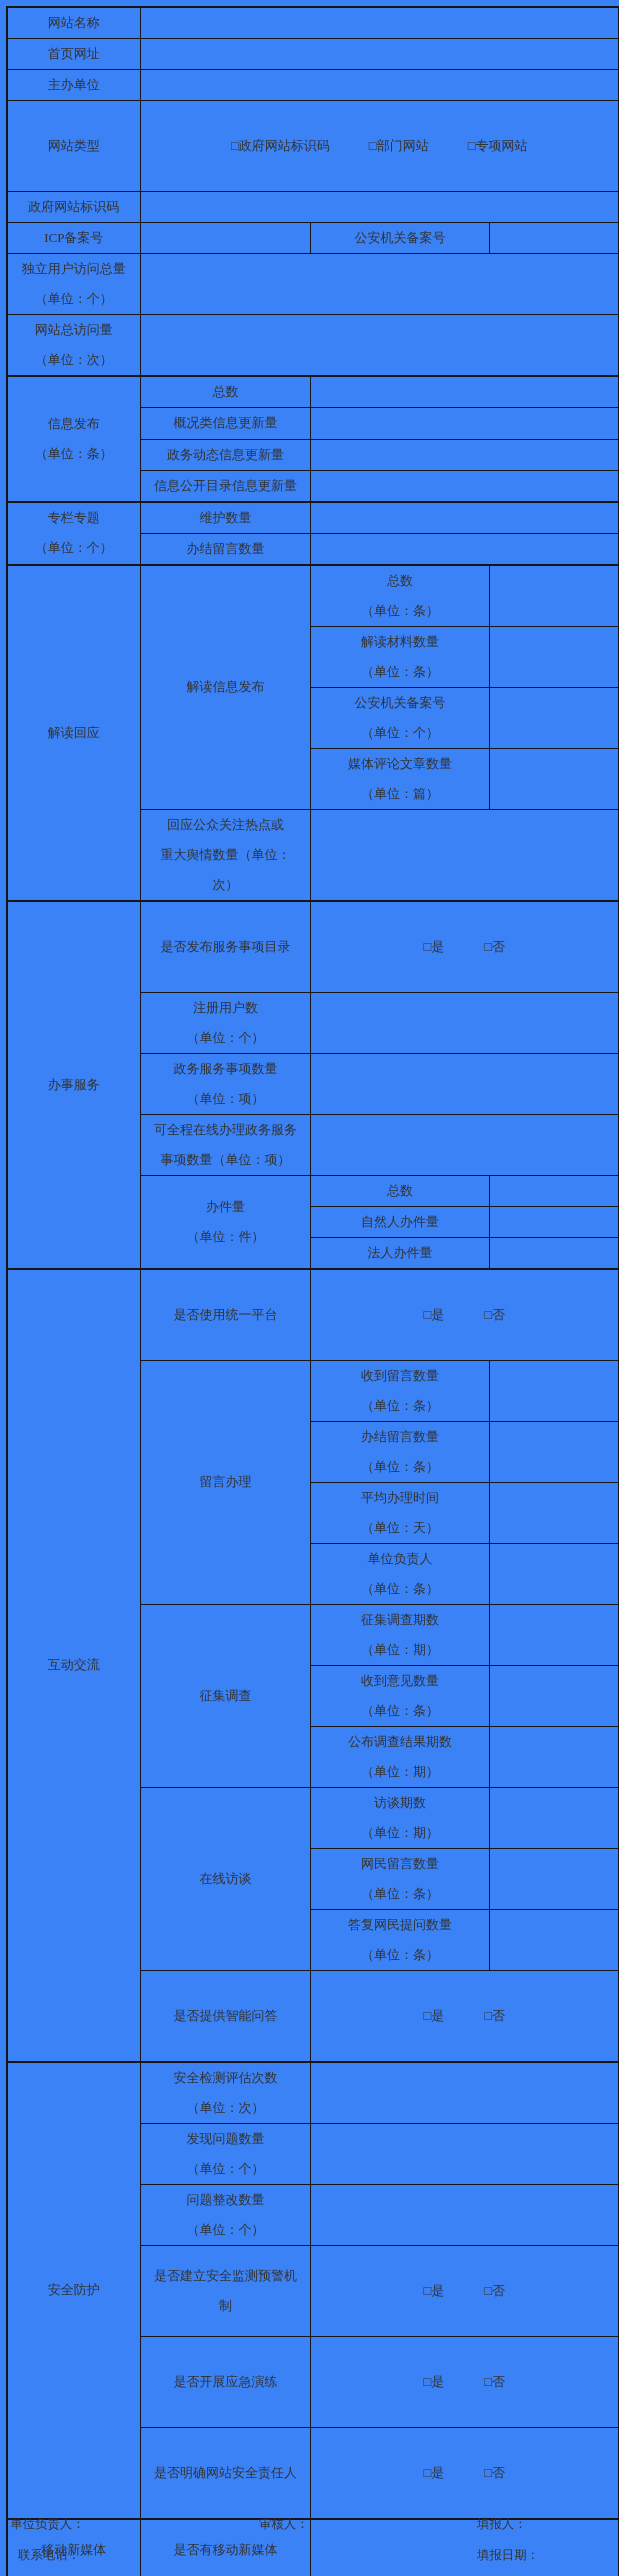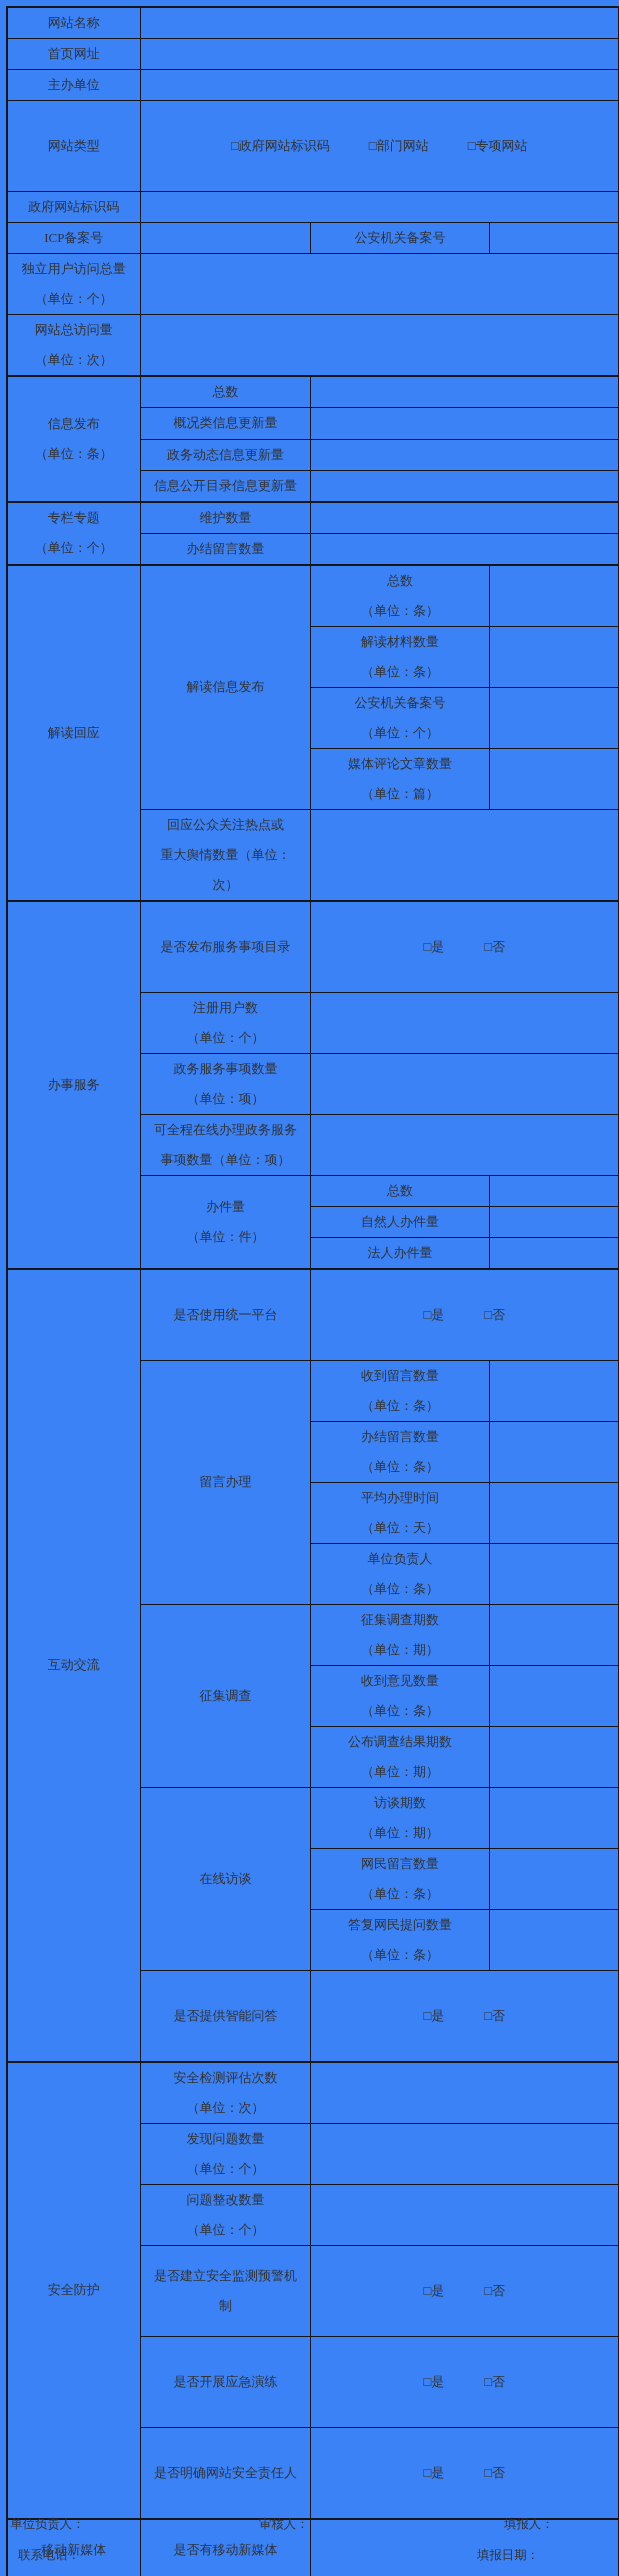--- a/index.html
+++ b/index.html
@@ -377,17 +377,17 @@
       <td colspan="2">
         
       </td>
     </tr>
 
   </tbody>
     </table>
 
   <span class="ft" style="left:10.3px;  top:2517px">单位负责人：</span>
   <span class="ft" style="left:259px; top:2517px">审核人：</span>
-  <span class="ft" style="left:504px; top:2517px">填报人：</span>
+  <span class="ft" style="left:477px; top:2517px">填报人：</span>
   <span class="ft" style="left:18px;  top:2548px">联系电话：</span>
   <span class="ft" style="left:477px; top:2548px">填报日期：</span>
 </div>
 
 
 </body></html>

